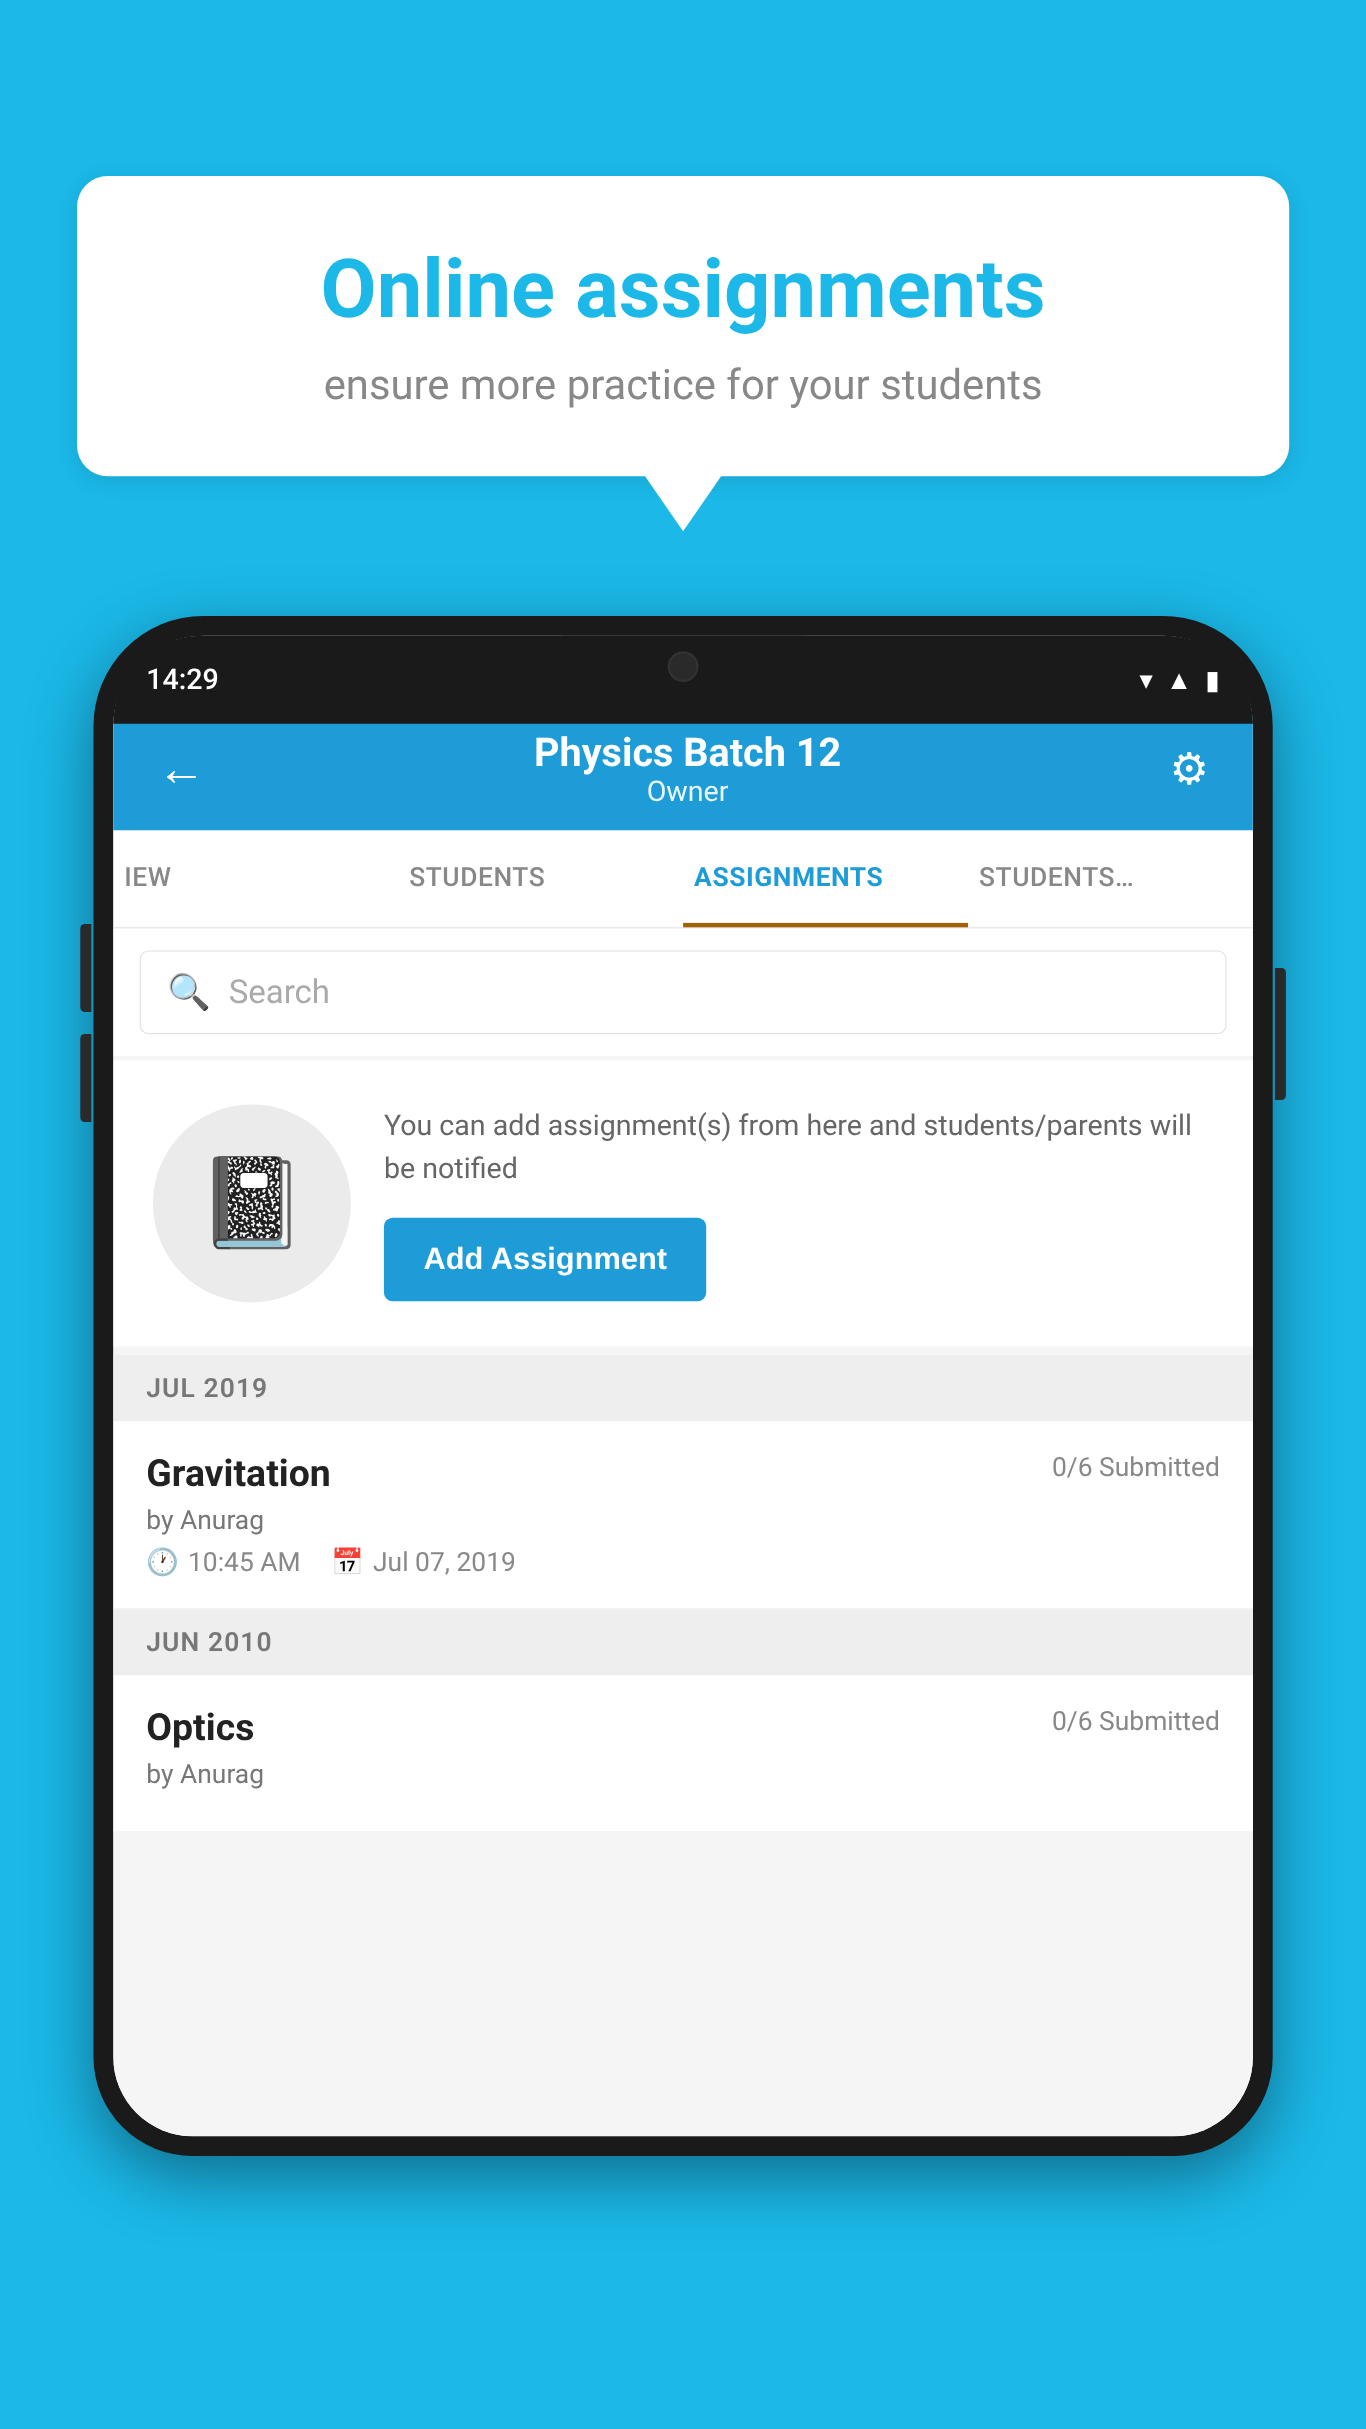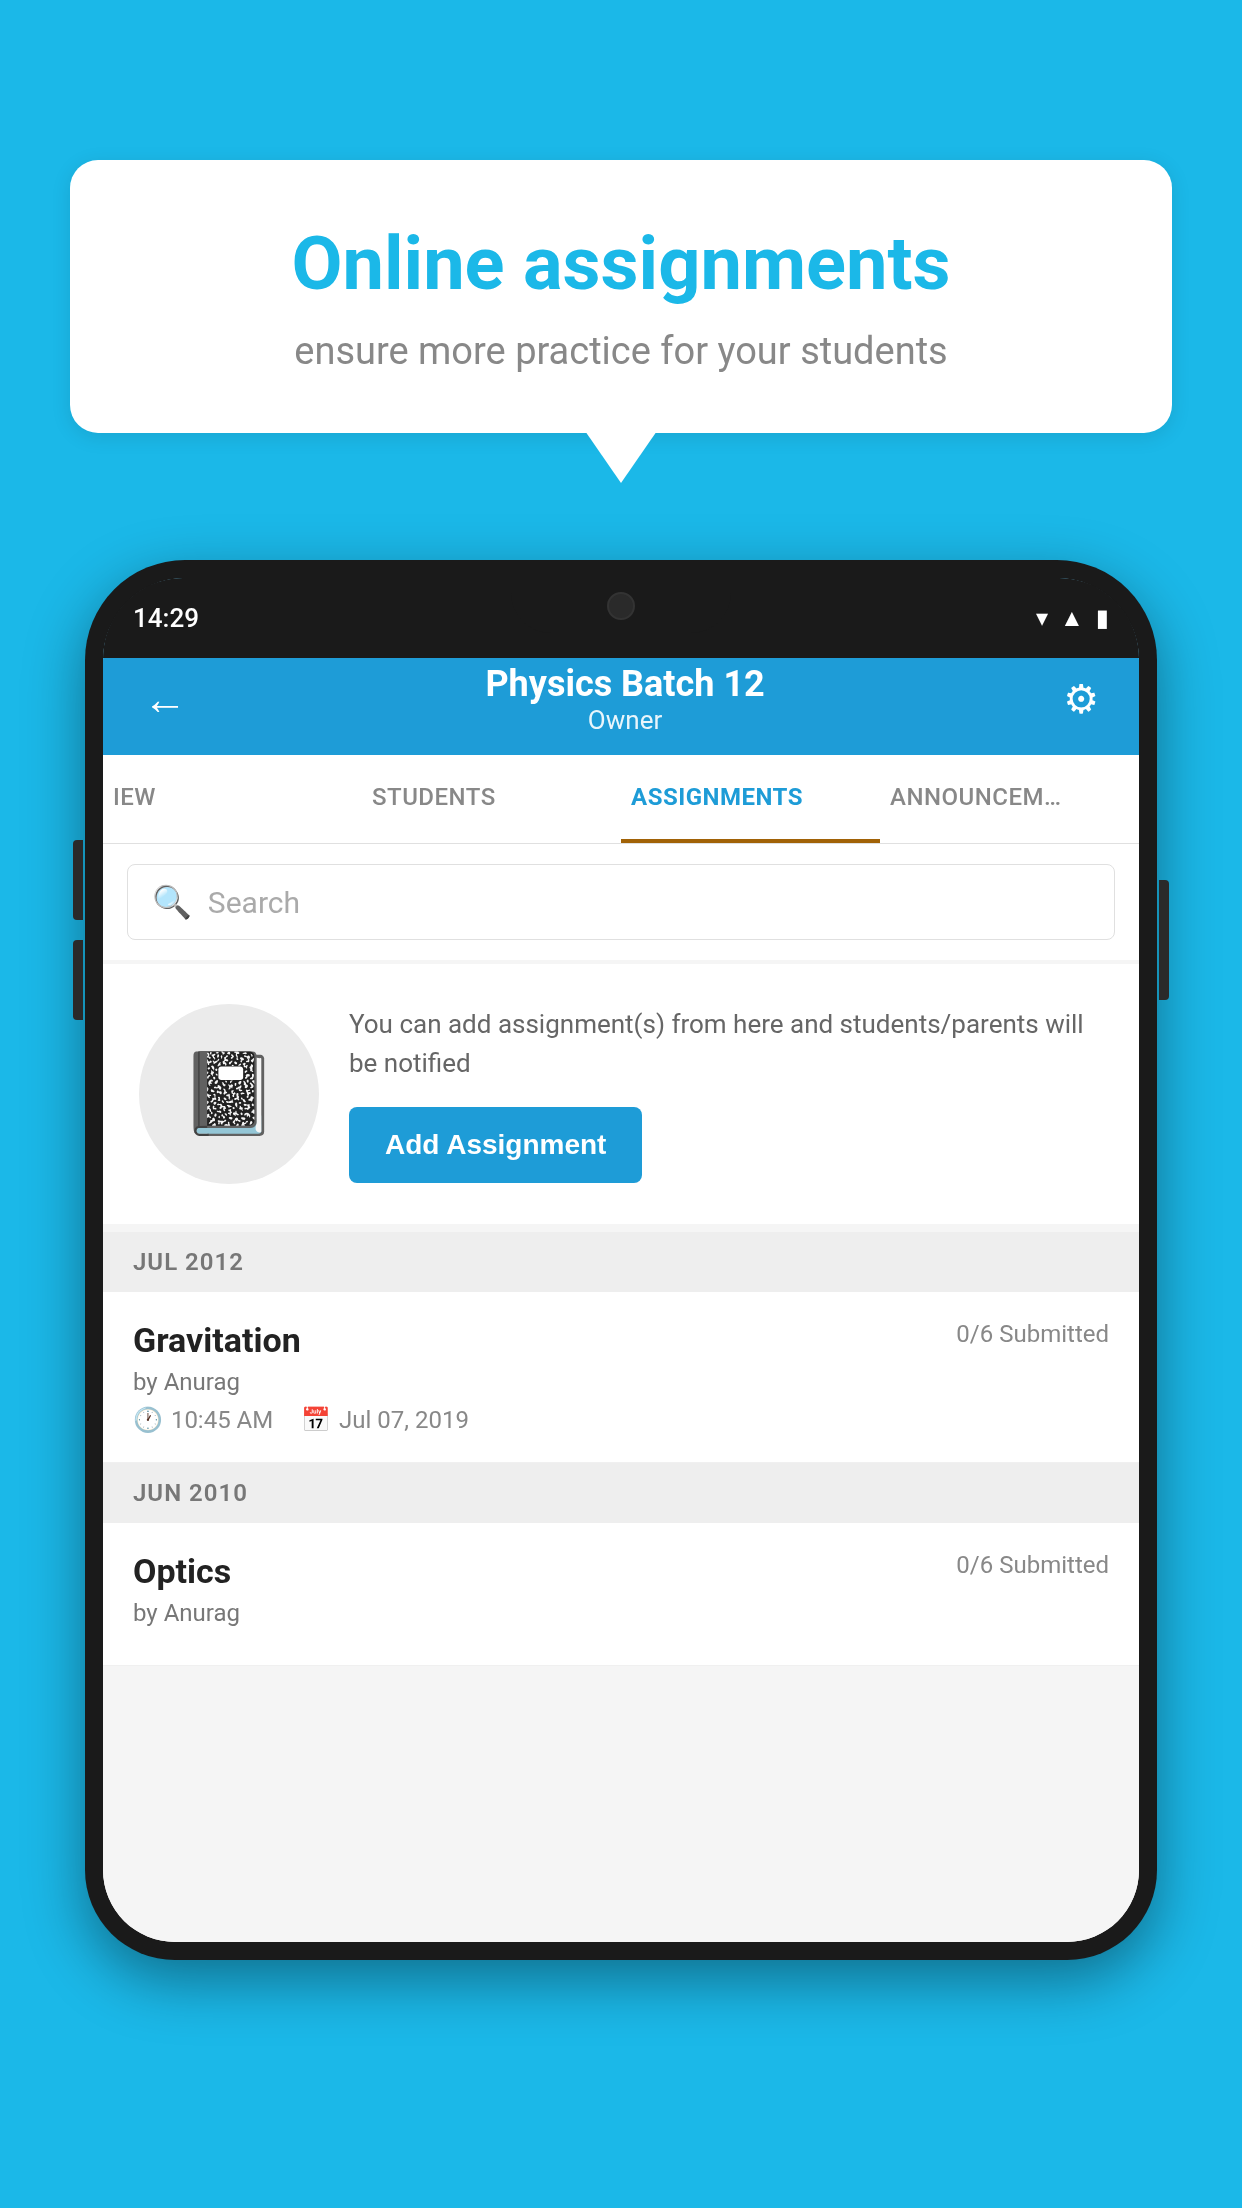--- a/index.html
+++ b/index.html
@@ -378,21 +378,21 @@
           <div class="header-title">Physics Batch 12</div>
           <div class="header-subtitle">Owner</div>
         </div>
         <span class="header-gear">⚙</span>
       </div>
 
       <div class="tabs-container">
         <div class="tab-item">IEW</div>
         <div class="tab-item">STUDENTS</div>
         <div class="tab-item active">ASSIGNMENTS</div>
-        <div class="tab-item">ANNOUNCEM…</div>
+        <div class="tab-item">STUDENTS…</div>
       </div>
 
       <div class="content-area">
 
         <div class="search-bar-container">
           <div class="search-bar">
             <span class="search-icon-el">🔍</span>
             <span class="search-text">Search</span>
           </div>
         </div>
@@ -400,21 +400,21 @@
         <div class="add-assignment-section">
           <div class="assignment-icon-circle">
             <span class="notebook-icon">📓</span>
           </div>
           <div class="assignment-info">
             <div class="assignment-description">You can add assignment(s) from here and students/parents will be notified</div>
             <button class="add-assignment-btn">Add Assignment</button>
           </div>
         </div>
 
-        <div class="section-header">JUL 2012</div>
+        <div class="section-header">JUL 2019</div>
         <div class="assignment-item">
           <div class="assignment-item-header">
             <span class="assignment-name">Gravitation</span>
             <span class="assignment-submitted">0/6 Submitted</span>
           </div>
           <div class="assignment-author">by Anurag</div>
           <div class="assignment-meta">
             <div class="meta-item">
               <span class="meta-icon">🕐</span>
               <span>10:45 AM</span>

